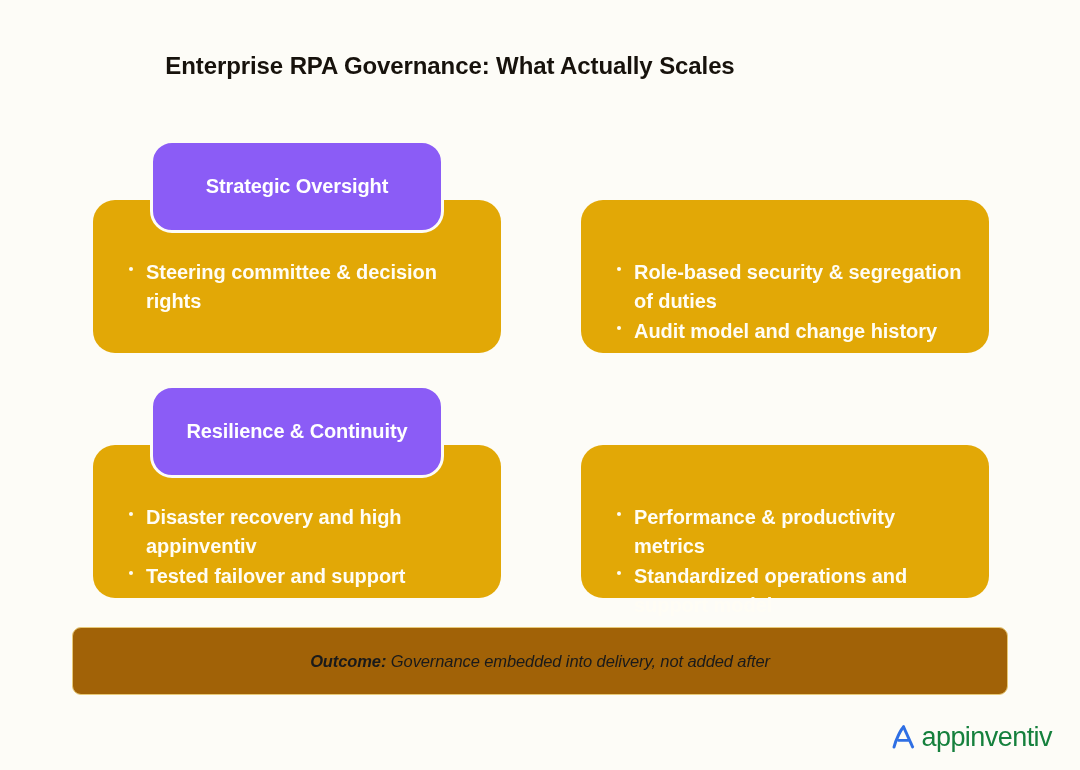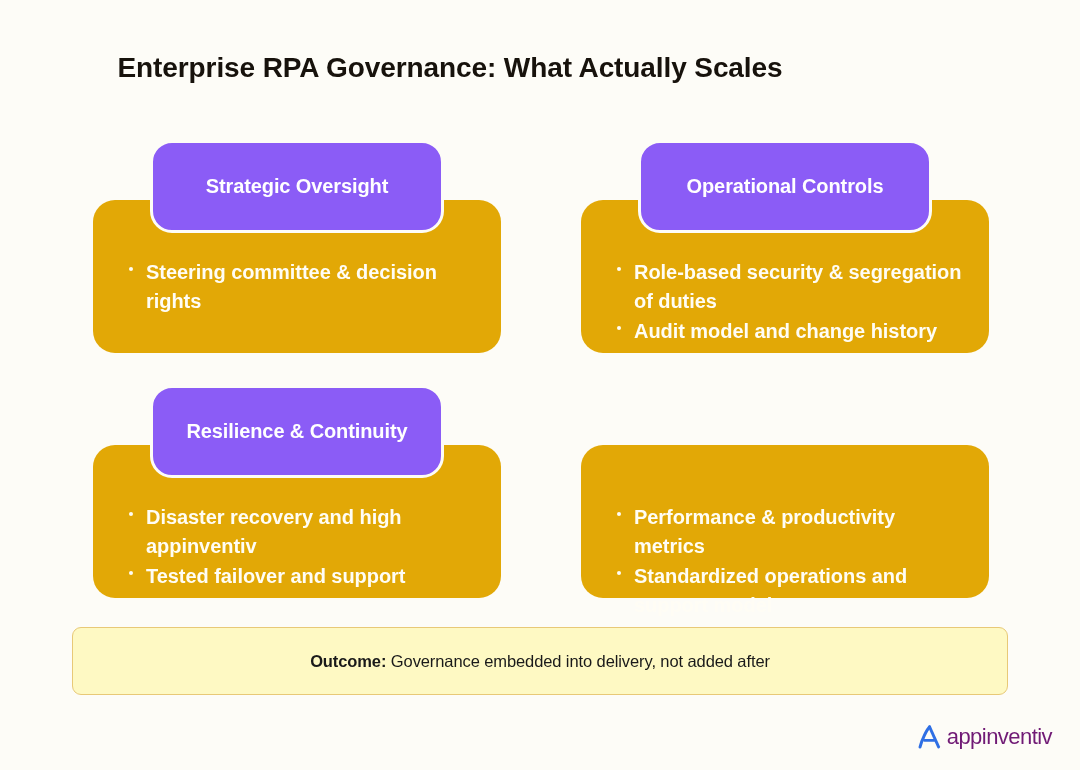--- a/index.html
+++ b/index.html
@@ -15,21 +15,21 @@
     position:relative;
     width:1080px; height:770px;
     background:#fdfcf7;
   }
 
   
   .title {
     position:absolute;
     top:52px; left:0; width:888px;
     text-align:center;
-    font-size:28px;
+    font-size:24px;
     font-weight:bold;
     color:#17120c;
     letter-spacing:-0.1px;
     padding-left:12px;
   }
 
   
   .grid {
     position:absolute;
     top:140px; left:93px;
@@ -106,26 +106,27 @@
     width:4px; height:4px;
     border-radius:50%;
     background:#fffdf5;
   }
 
   
   .outcome {
     position:absolute;
     left:72px; top:627px;
     width:936px; height:68px;
-    background:#fef9c3;
+    background:#a16207;
     border:1.4px solid #e8c977;
     border-radius:9px;
     display:flex;
     align-items:center;
     justify-content:center;
+    font-style:italic;
   }
 
   .outcome-text {
     font-size:16.5px;
     color:#1a1a1a;
     letter-spacing:-0.1px;
   }
 
   .outcome-text b {
     font-weight:bold;
@@ -140,22 +141,22 @@
     gap:3px;
   }
 
   .logo-mark {
     display:block;
     width:30px; height:30px;
     flex:none;
   }
 
   .logo-text {
-    font-size:22px;
-    color:#701a75;
+    font-size:27px;
+    color:#15803d;
     letter-spacing:-0.55px;
     line-height:1;
   }
 </style>
 </head>
 <body>
 
 <div class="page">
 
   <div class="title">Enterprise RPA Governance: What Actually Scales</div>
@@ -167,23 +168,20 @@
       <div class="card-badge">
         <div class="card-badge-label">Strategic Oversight</div>
       </div>
       <ul class="card-list">
         <li>Steering committee &amp; decision rights</li>
       </ul>
     </div>
 
     <div class="card c1">
       <div class="card-body"></div>
-      <div class="card-badge">
-        <div class="card-badge-label">Operational Controls</div>
-      </div>
       <ul class="card-list">
         <li>Role-based security &amp; segregation of duties</li>
         <li>Audit model and change history</li>
       </ul>
     </div>
 
     <div class="card c2">
       <div class="card-body"></div>
       <div class="card-badge">
         <div class="card-badge-label">Resilience &amp; Continuity</div>

